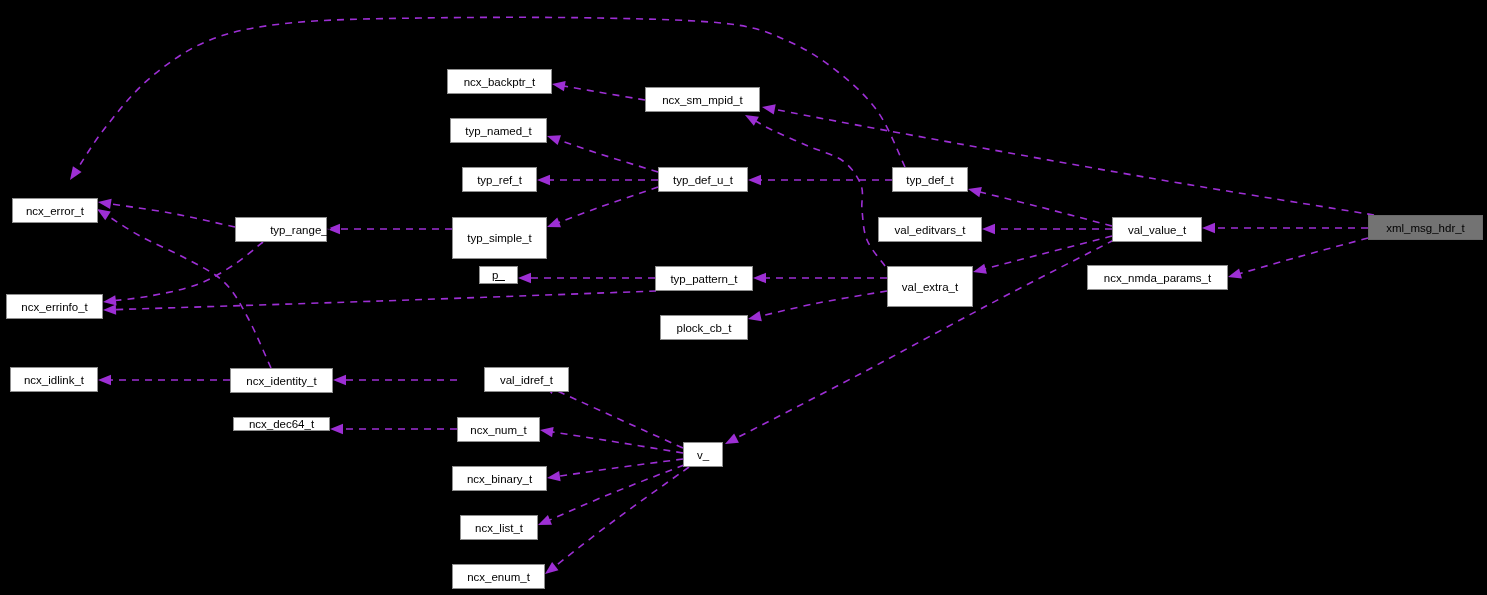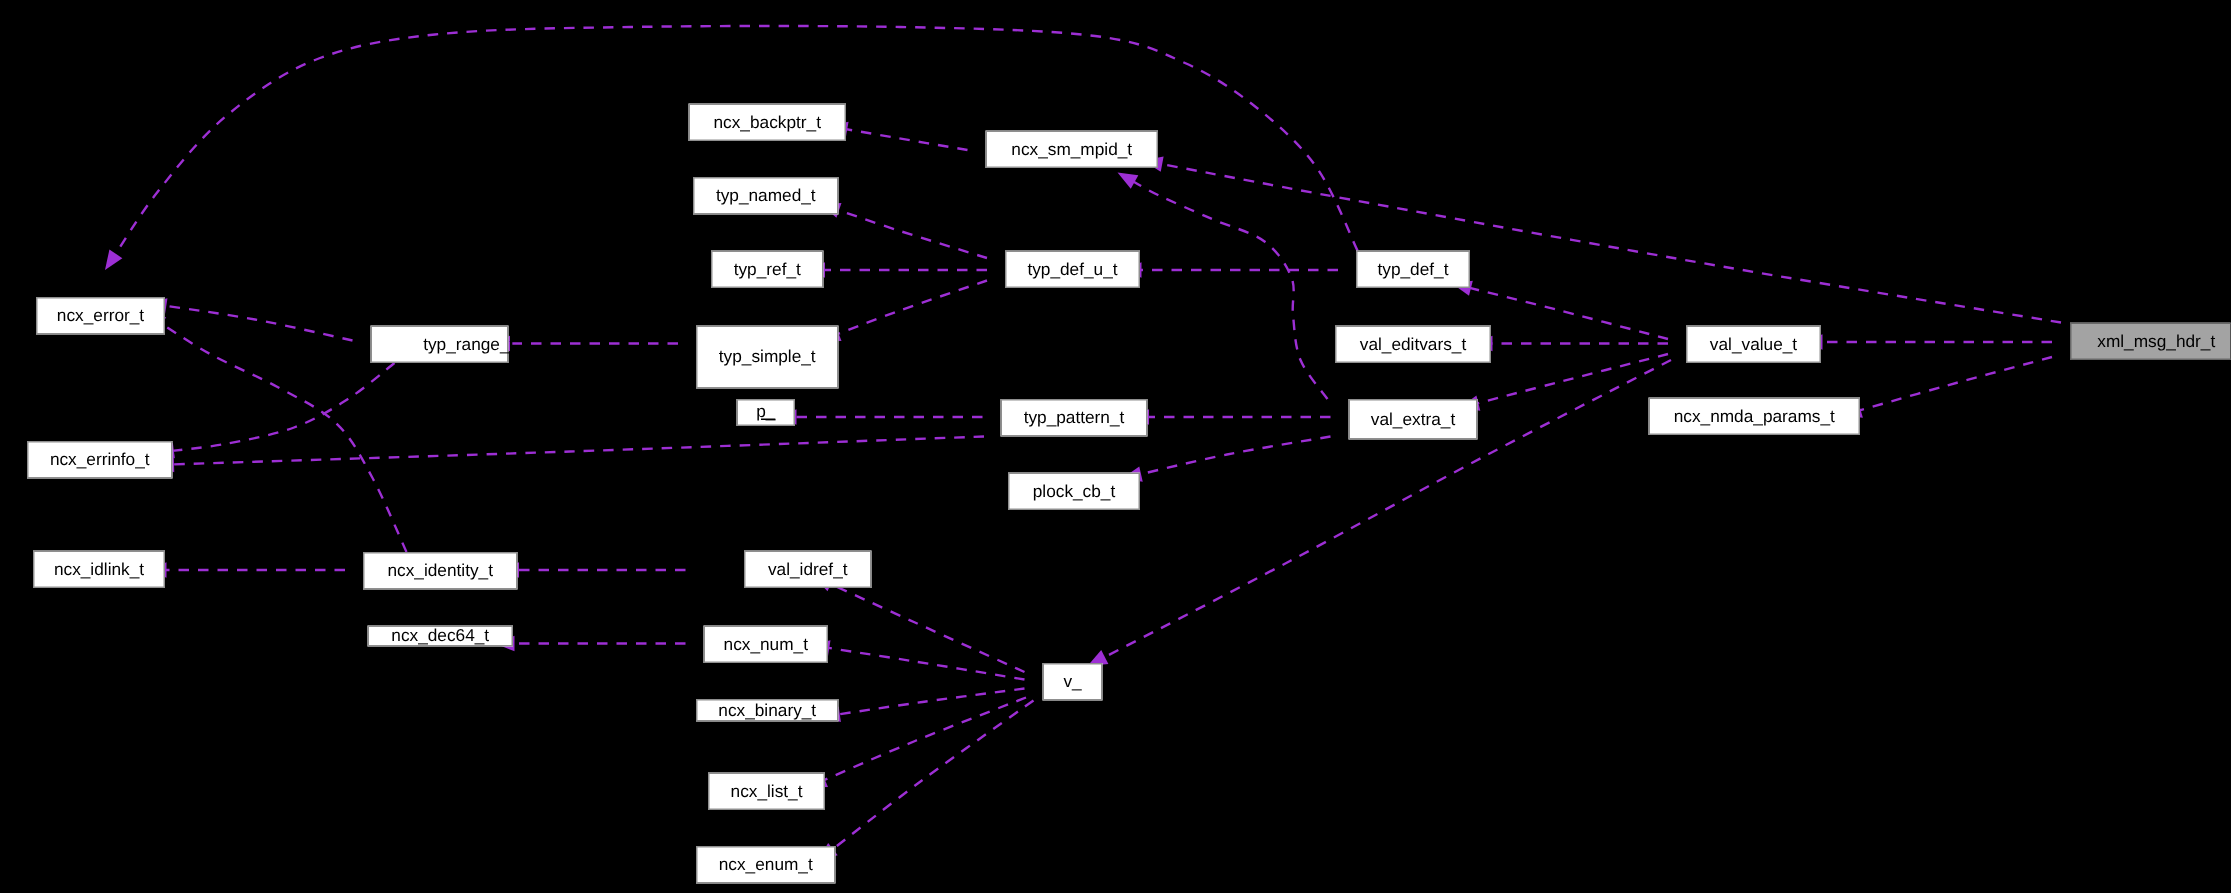--- a/index.html
+++ b/index.html
@@ -17,24 +17,23 @@
   .node{
     position:absolute;
     display:flex;align-items:center;justify-content:center;
     box-sizing:border-box;
     background:#fff;
     border:1.4px solid #8f8f8f;
     color:#000;
     font-size:11.5px;
     white-space:nowrap;
     cursor:pointer;
-    margin-left:12px;
   }
   .node.highlight{
-    background:#a3a3a3;
+    background:#737373;
     border-color:#696969;
     cursor:default;
   }
 </style>
 </head>
 <body>
 
 <div id="stage" style="background: rgb(0, 0, 0);">
   <svg id="edge-layer" width="1487" height="595" viewBox="0 0 1487 595">
       <g>
@@ -165,28 +164,28 @@
       <div class="node" style="left: 235px; top: 217px; width: 92px; height: 25px; padding-left: 39px;">typ_range_t</div>
       <div class="node" style="left: 230px; top: 368px; width: 103px; height: 25px;">ncx_identity_t</div>
       <div class="node" style="left: 233px; top: 417px; width: 97px; height: 14px;">ncx_dec64_t</div>
       <div class="node" style="left: 447px; top: 69px; width: 105px; height: 25px;">ncx_backptr_t</div>
       <div class="node" style="left: 450px; top: 118px; width: 97px; height: 25px;">typ_named_t</div>
       <div class="node" style="left: 462px; top: 167px; width: 75px; height: 25px;">typ_ref_t</div>
       <div class="node" style="left: 452px; top: 217px; width: 95px; height: 42px;">typ_simple_t</div>
       <div class="node" style="left: 479px; top: 266px; width: 39px; height: 18px; text-decoration: underline;">p_</div>
       <div class="node" style="left: 484px; top: 367px; width: 85px; height: 25px;">val_idref_t</div>
       <div class="node" style="left: 457px; top: 417px; width: 83px; height: 25px;">ncx_num_t</div>
-      <div class="node" style="left: 452px; top: 466px; width: 95px; height: 15px;">ncx_binary_t</div>
+      <div class="node" style="left: 452px; top: 466px; width: 95px; height: 25px;">ncx_binary_t</div>
       <div class="node" style="left: 460px; top: 515px; width: 78px; height: 25px;">ncx_list_t</div>
       <div class="node" style="left: 452px; top: 564px; width: 93px; height: 25px;">ncx_enum_t</div>
       <div class="node" style="left: 645px; top: 87px; width: 115px; height: 25px; text-align: right;">ncx_sm_mpid_t</div>
       <div class="node" style="left: 658px; top: 167px; width: 90px; height: 25px;">typ_def_u_t</div>
       <div class="node" style="left: 655px; top: 266px; width: 98px; height: 25px;">typ_pattern_t</div>
       <div class="node" style="left: 660px; top: 315px; width: 88px; height: 25px;">plock_cb_t</div>
       <div class="node" style="left: 683px; top: 442px; width: 40px; height: 25px;">v_</div>
       <div class="node" style="left: 892px; top: 167px; width: 76px; height: 25px;">typ_def_t</div>
       <div class="node" style="left: 878px; top: 217px; width: 104px; height: 25px;">val_editvars_t</div>
-      <div class="node" style="left: 887px; top: 266px; width: 86px; height: 27px;">val_extra_t</div>
+      <div class="node" style="left: 887px; top: 266px; width: 86px; height: 41px;">val_extra_t</div>
       <div class="node" style="left: 1112px; top: 217px; width: 90px; height: 25px;">val_value_t</div>
       <div class="node" style="left: 1087px; top: 265px; width: 141px; height: 25px;">ncx_nmda_params_t</div>
       <div class="node highlight" style="left: 1368px; top: 215px; width: 115px; height: 25px;">xml_msg_hdr_t</div>
     </div>
 </div>
 
 </body></html>

